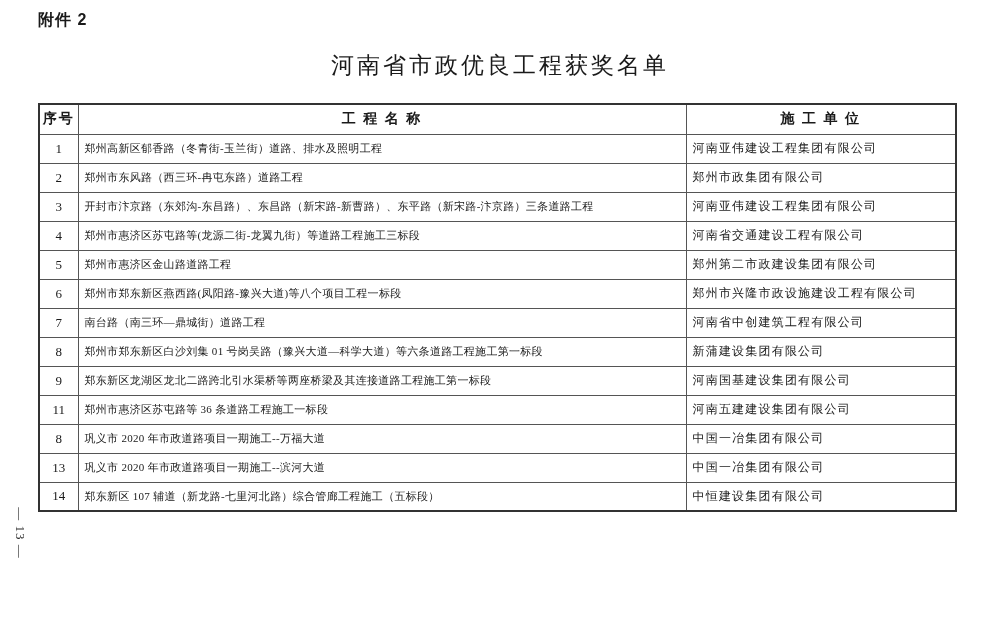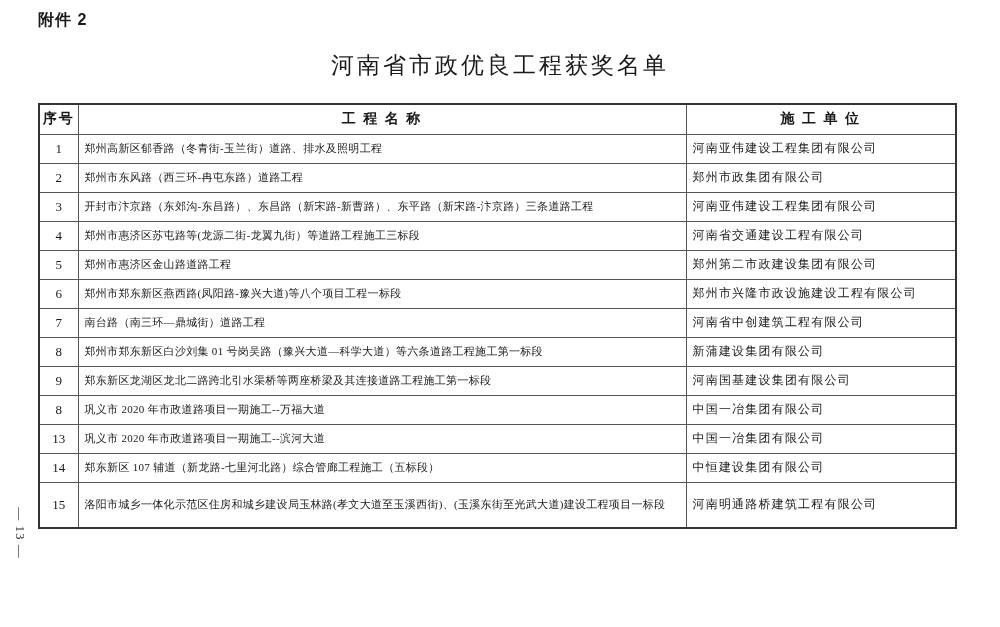--- a/index.html
+++ b/index.html
@@ -150,33 +150,33 @@
       <td class="c-no">8</td>
       <td class="c-proj">郑州市郑东新区白沙刘集 01 号岗吴路（豫兴大道—科学大道）等六条道路工程施工第一标段</td>
       <td class="c-comp">新蒲建设集团有限公司</td>
     </tr>
     <tr>
       <td class="c-no">9</td>
       <td class="c-proj">郑东新区龙湖区龙北二路跨北引水渠桥等两座桥梁及其连接道路工程施工第一标段</td>
       <td class="c-comp">河南国基建设集团有限公司</td>
     </tr>
     <tr>
+      <td class="c-no">11</td>
+      <td class="c-proj">郑州市惠济区苏屯路等 36 条道路工程施工一标段</td>
+      <td class="c-comp">河南五建建设集团有限公司</td>
+    </tr>
+    <tr>
       <td class="c-no">8</td>
       <td class="c-proj">巩义市 2020 年市政道路项目一期施工--万福大道</td>
       <td class="c-comp">中国一冶集团有限公司</td>
     </tr>
     <tr>
       <td class="c-no">13</td>
       <td class="c-proj">巩义市 2020 年市政道路项目一期施工--滨河大道</td>
       <td class="c-comp">中国一冶集团有限公司</td>
     </tr>
     <tr>
       <td class="c-no">14</td>
       <td class="c-proj">郑东新区 107 辅道（新龙路-七里河北路）综合管廊工程施工（五标段）</td>
       <td class="c-comp">中恒建设集团有限公司</td>
     </tr>
-    <tr class="tall">
-      <td class="c-no">15</td>
-      <td class="c-proj">洛阳市城乡一体化示范区住房和城乡建设局玉林路(孝文大道至玉溪西街)、(玉溪东街至光武大道)建设工程项目一标段</td>
-      <td class="c-comp">河南明通路桥建筑工程有限公司</td>
-    </tr>
   </tbody>
 </table>
 
 </body></html>

